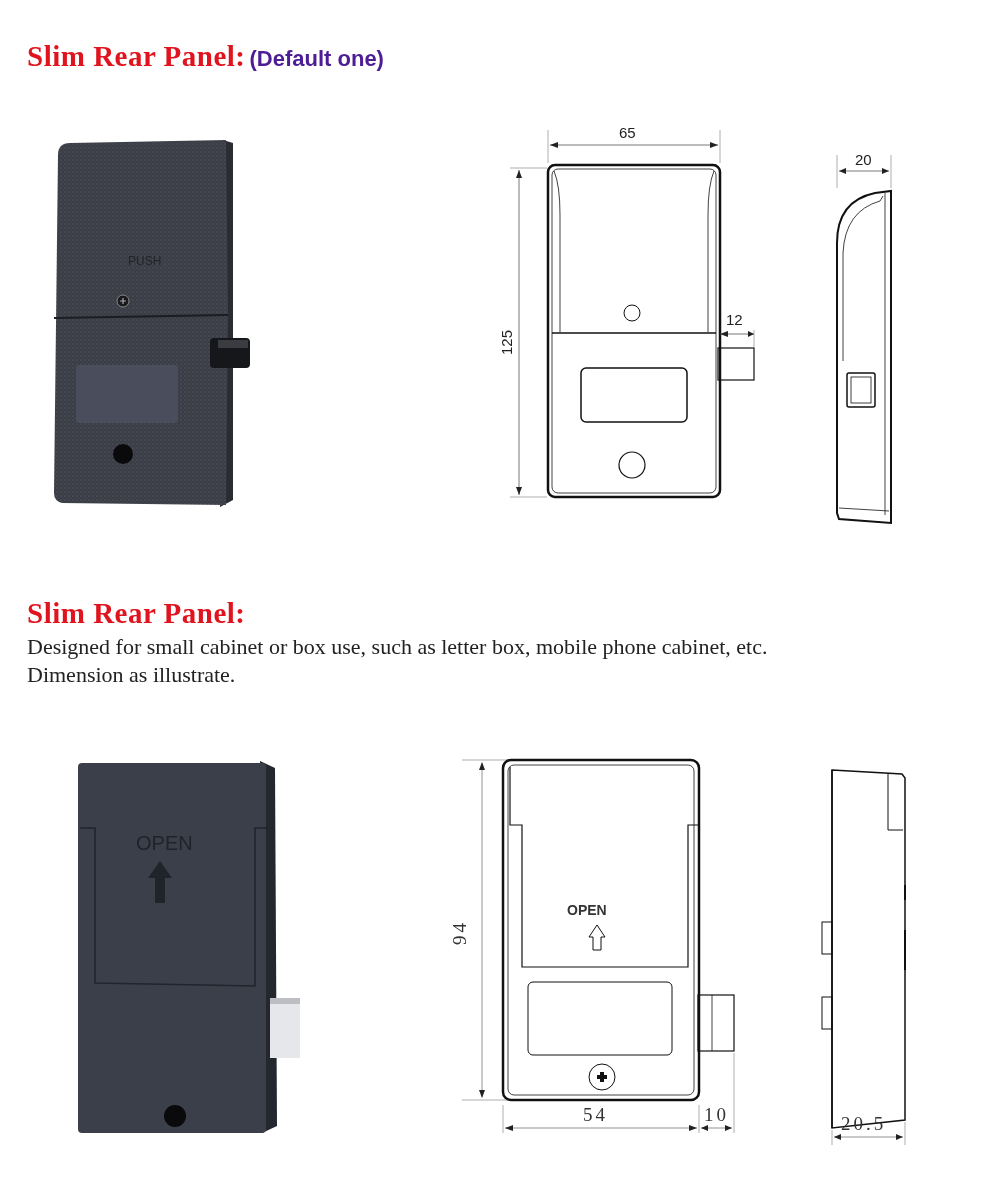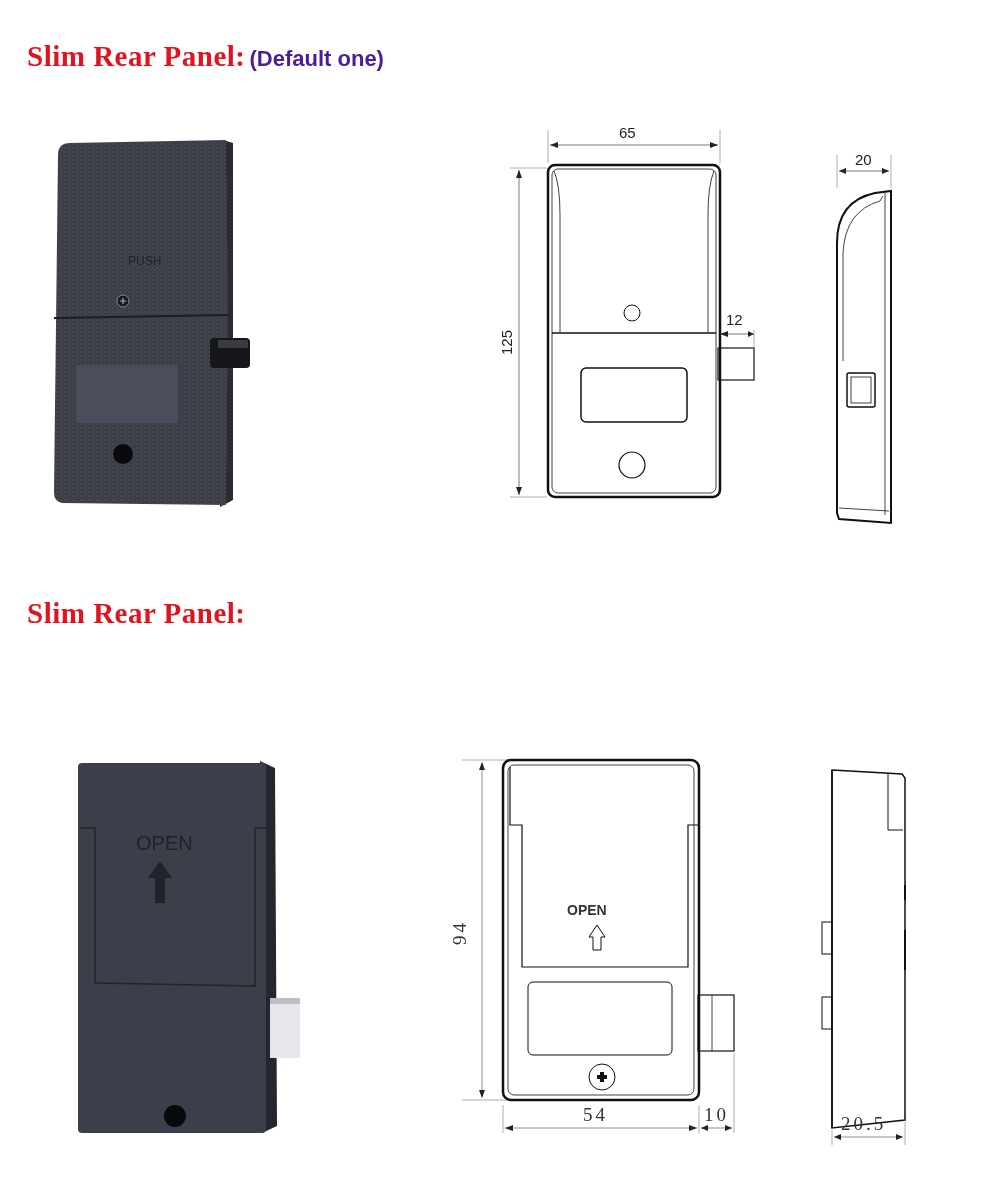--- a/index.html
+++ b/index.html
@@ -94,20 +94,22 @@
     <path d="M18 218 L18 110 Q20 68 55 58 L58 53" stroke-width="0.8"></path>
     <line x1="60" y1="50" x2="60" y2="372" stroke-width="0.8"></line>
     <line x1="14" y1="365" x2="64" y2="368" stroke-width="0.8"></line>
     <rect x="22" y="230" width="28" height="34" rx="2" stroke-width="1.5"></rect>
     <rect x="26" y="234" width="20" height="26" stroke-width="0.8"></rect>
   </svg>
 </div>
 
 <div class="abs h-red" style="left:27px;top:597px;">Slim Rear Panel:</div>
 <div class="abs desc" style="left:27px;top:633px;">
+  <div>Designed for small cabinet or box use, such as letter box, mobile phone cabinet, etc.</div>
+  <div>Dimension as illustrate.</div>
 </div>
 
 <div class="abs" style="left:70px;top:758px;width:250px;height:390px;">
   <svg width="250" height="390" viewBox="0 0 250 390">
     <path d="M190 3 L205 10 L207 368 L192 375 Z" fill="#25272e"></path>
     <rect x="8" y="5" width="188" height="370" rx="4" fill="#3b3f4a"></rect>
     <path d="M10 70 L25 70 L25 225 L185 228 L185 70 L198 70" stroke="#22252c" stroke-width="1.5" fill="none"></path>
     <text x="66" y="92" font-size="20" fill="#20232a">OPEN</text>
     <path d="M90 103 L102 120 L95 120 L95 145 L85 145 L85 120 L78 120 Z" fill="#20232a"></path>
     <rect x="200" y="240" width="30" height="60" fill="#e6e7ea"></rect>

